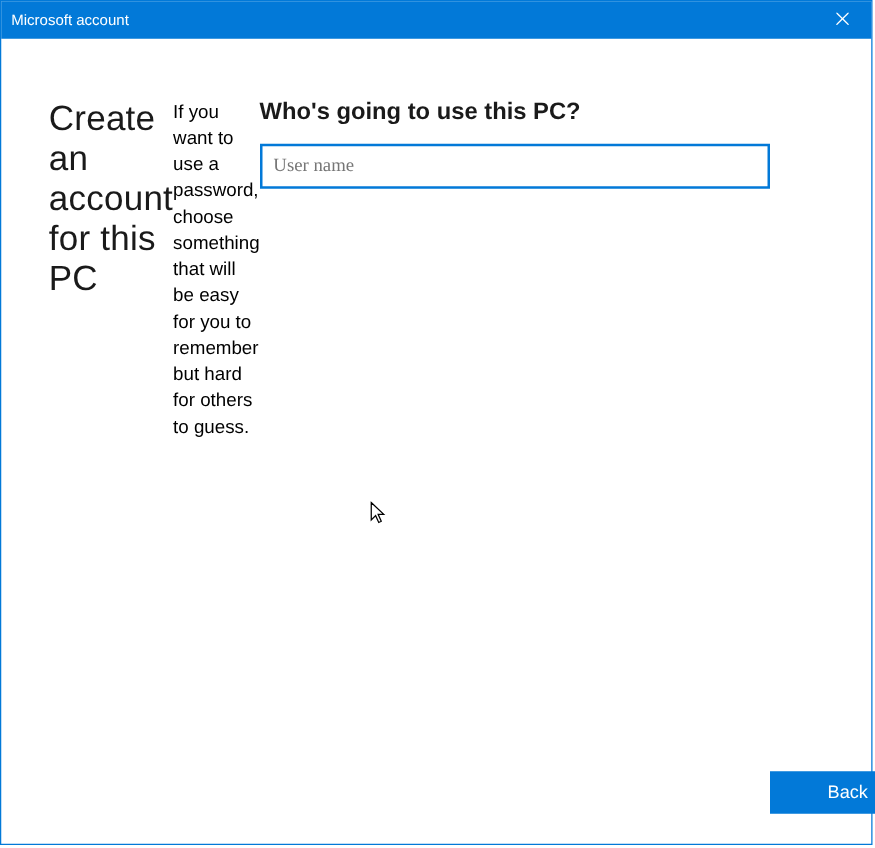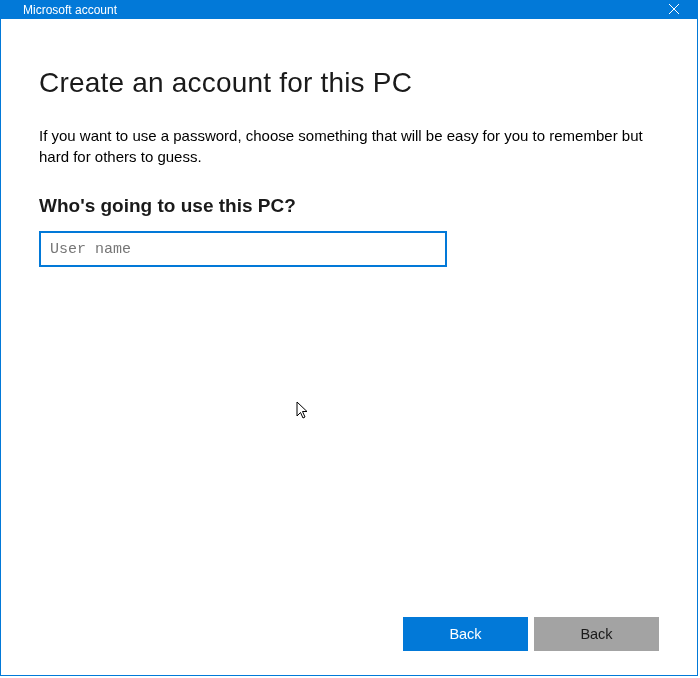--- a/index.html
+++ b/index.html
@@ -13,44 +13,44 @@
     }
     .window {
       width: 698px;
       height: 676px;
       border: 1px solid #0279d8;
       background: #fff;
       display: flex;
       flex-direction: column;
     }
     .titlebar {
-      height: 18px;
+      height: 30px;
       background: #0279d8;
       color: #fff;
       display: flex;
       align-items: center;
-      padding-left: 22px;
+      padding-left: 8px;
       font-size: 12px;
       flex-shrink: 0;
     }
     .titlebar .title { flex: 1; }
     .close-btn {
       width: 46px;
       height: 30px;
       display: flex;
       align-items: center;
       justify-content: center;
       cursor: pointer;
     }
     .close-btn svg { width: 10px; height: 10px; stroke: #fff; stroke-width: 1; }
     .content {
       flex: 1;
       padding: 48px 38px 20px 38px;
       display: flex;
-      flex-direction: column;
+      flex-direction: row;
     }
     h1 {
       font-size: 28px;
       font-weight: 400;
       color: #1a1a1a;
       margin-bottom: 26px;
       letter-spacing: 0.2px;
     }
     .desc {
       font-size: 15px;
@@ -64,21 +64,21 @@
       color: #1a1a1a;
       margin-bottom: 14px;
     }
     .field {
       display: block;
       width: 408px;
       height: 36px;
       border: 1px solid #999;
       padding: 0 10px;
       font-size: 15px;
-      font-family: Liberation Mono, monospace;
+      font-family: Liberation Serif, serif;
       color: #1a1a1a;
       background: #fff;
       outline: none;
       margin-bottom: 14px;
     }
     .field::placeholder { color: #767676; }
     .field.focused {
       border: 2px solid #0279d8;
       padding: 0 9px;
     }

